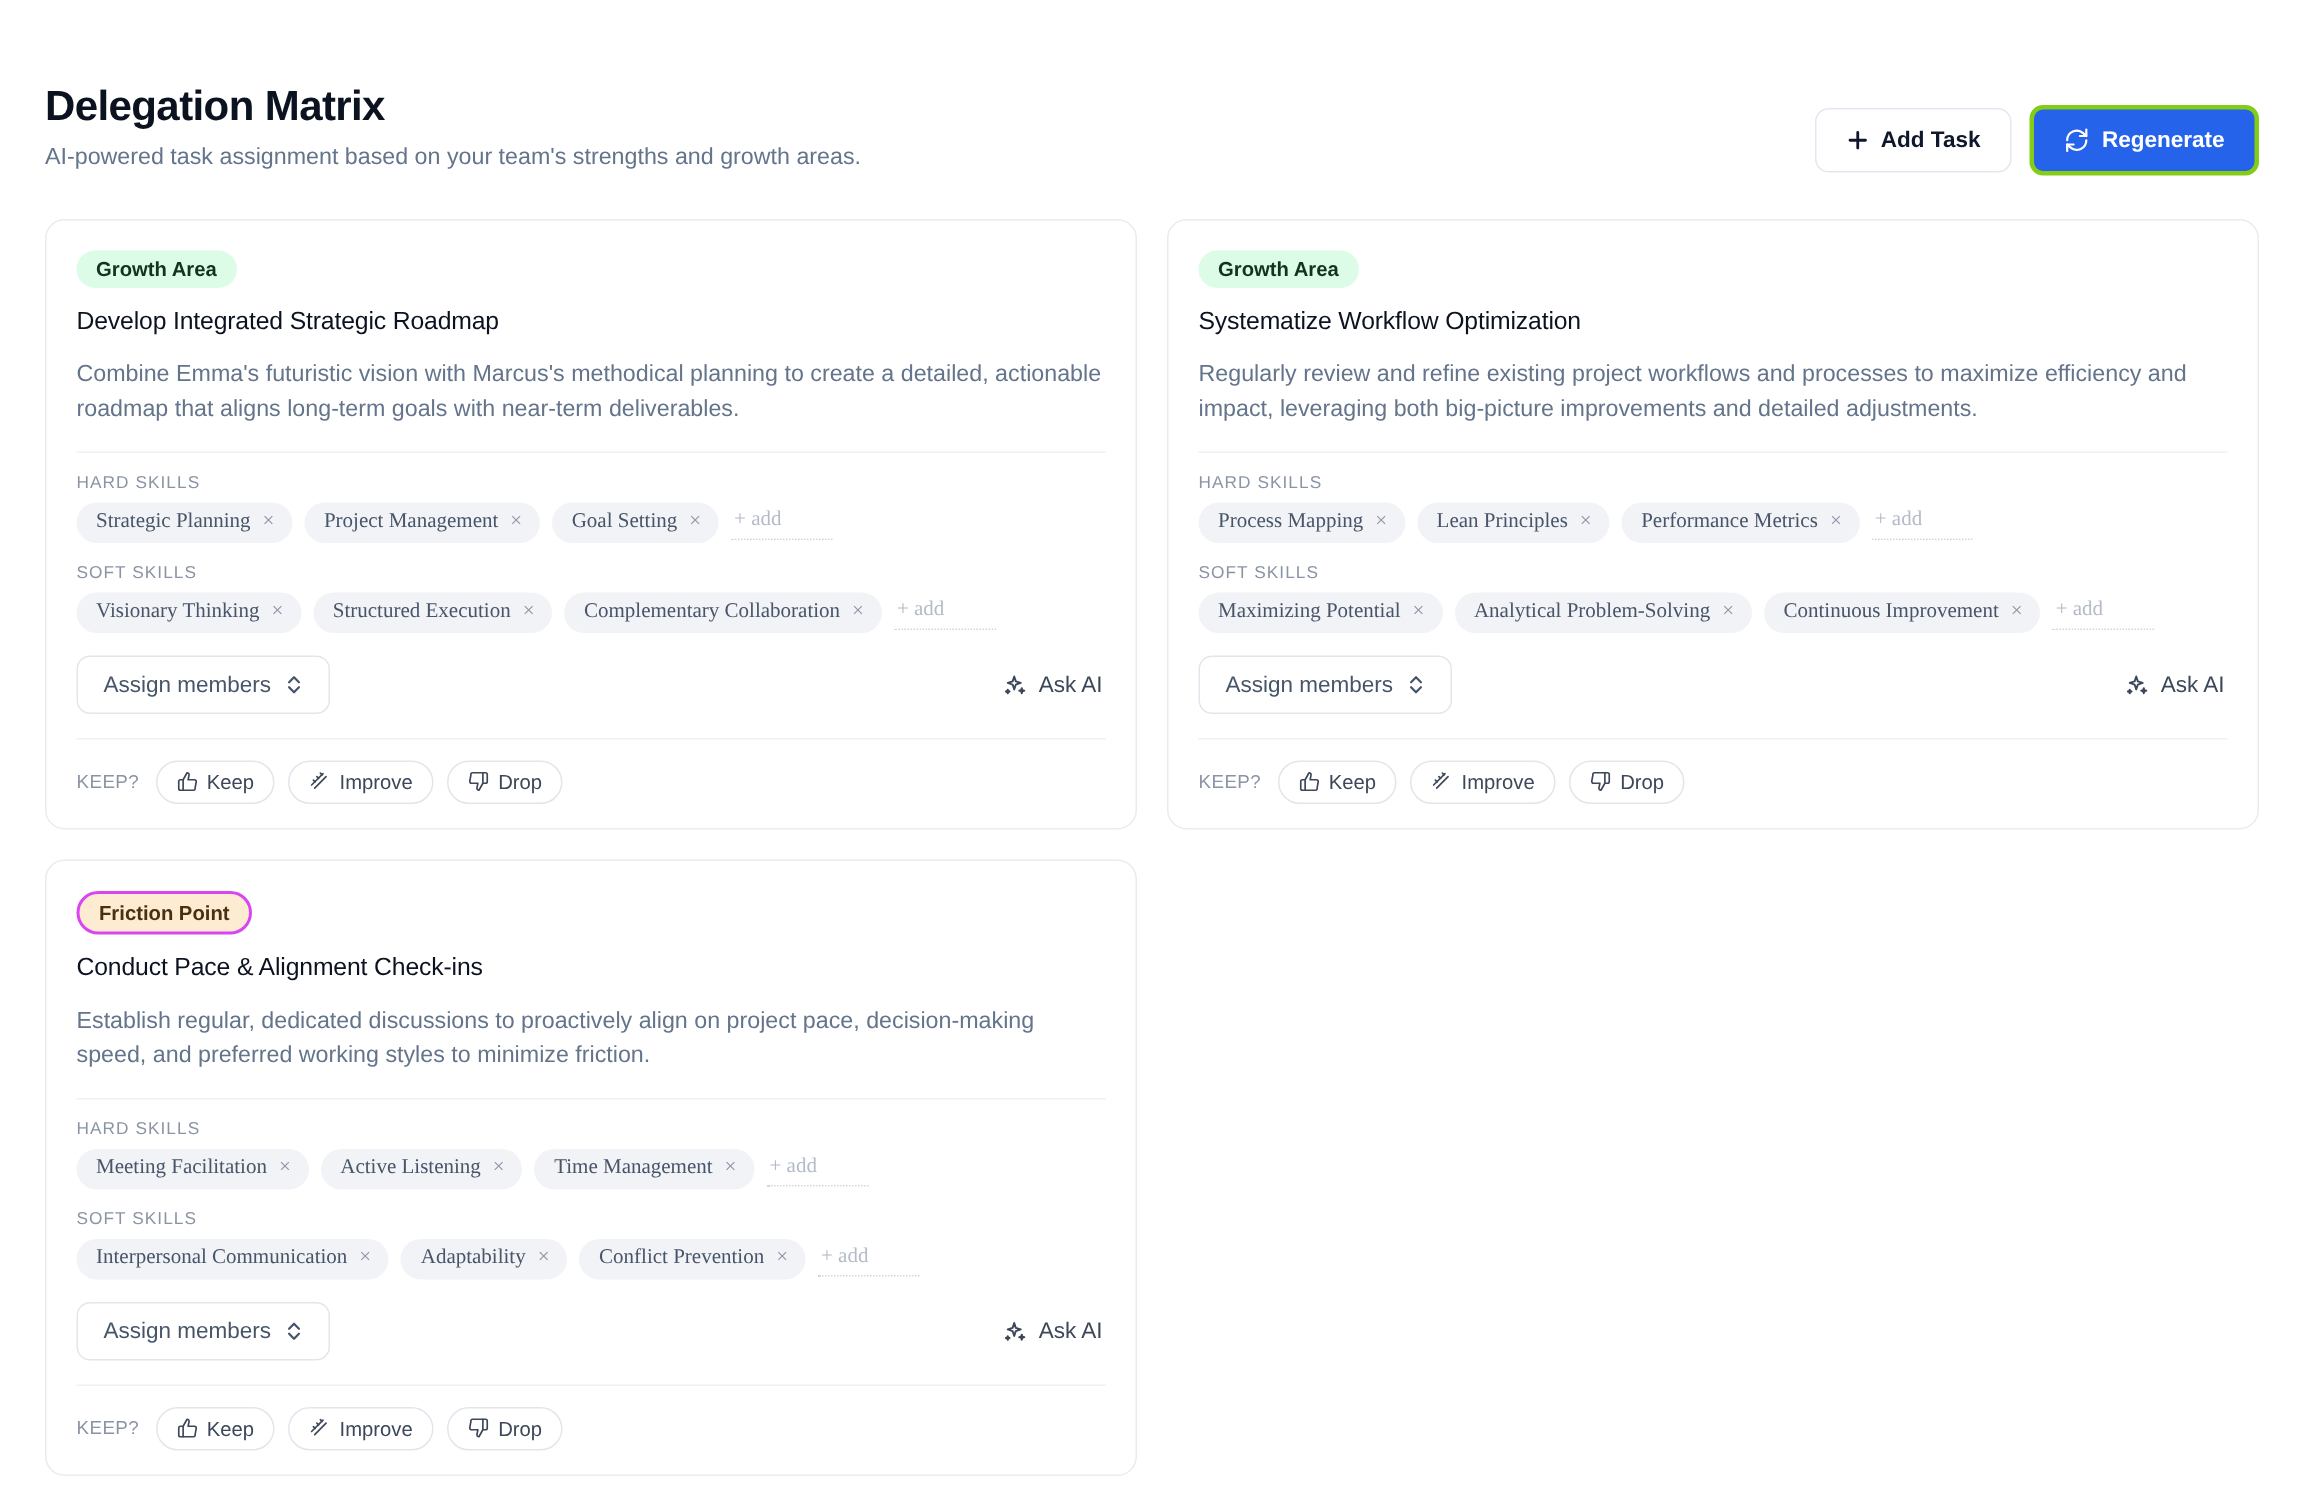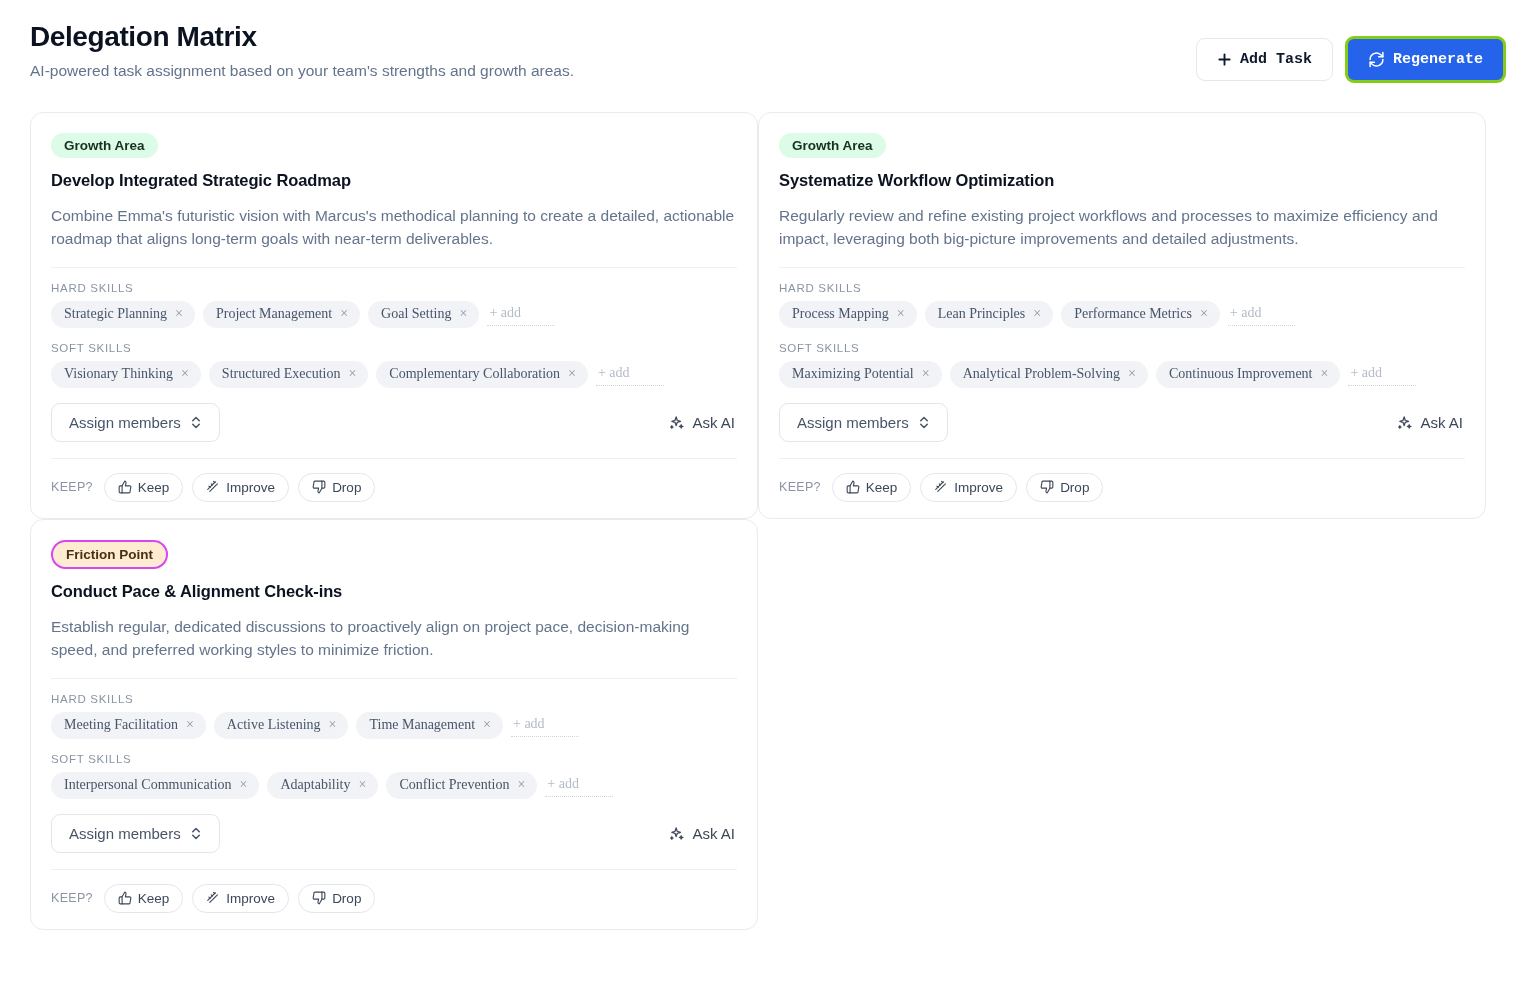--- a/index.html
+++ b/index.html
@@ -9,53 +9,55 @@
     background: #ffffff;
     font-family: "Liberation Sans", sans-serif;
     color: #0f172a;
     overflow: hidden;
   }
   .page { width: 1536px; height: 990px; position: relative; padding: 0; }
 
   
   .header {
     display: flex; align-items: flex-start; justify-content: space-between;
-    padding: 22px 30px 0 30px;
+    padding: 40px 30px 0 30px;
+    margin-top: 16px;
   }
   .header-left { display: flex; flex-direction: column; }
   .page-title {
     font-size: 28px; font-weight: bold; letter-spacing: -0.4px;
     color: #0b1220; margin: 0 0 8px 0; line-height: 1.1;
   }
   .page-subtitle {
     font-size: 15.5px; color: #64748b; margin: 0 0 4px 0; line-height: 1.35;
   }
   .page-meta { font-size: 13px; color: #7b8794; line-height: 1.3; }
 
   .header-actions { display: flex; align-items: center; gap: 12px; padding-top: 14px; }
   .btn {
     display: inline-flex; align-items: center; gap: 8px;
-    font-family: Liberation Mono, monospace;
+    font-family: Liberation Sans, sans-serif;
     font-size: 15px; font-weight: bold;
     border-radius: 9px; cursor: pointer; white-space: nowrap;
   }
   .btn-secondary {
     background: #ffffff; color: #0f172a;
     border: 1px solid #e2e8f0; padding: 12px 20px;
   }
   .btn-primary {
     background: #2563eb; color: #ffffff;
     border: 3px solid #84cc16; padding: 12px 20px;
   }
   .ico { display: inline-flex; align-items: center; justify-content: center; }
 
   
   .grid {
     display: grid;
     grid-template-columns: 728px 728px;
+    gap: 20px;
     padding: 26px 30px 0 30px;
     align-items: start;
   }
 
   
   .card {
     background: #ffffff;
     border: 1px solid #e8ebf0;
     border-radius: 13px;
     padding: 20px 20px 16px 20px;
@@ -64,21 +66,21 @@
   .badge {
     display: inline-block;
     font-size: 13.5px; font-weight: bold;
     padding: 5px 13px; border-radius: 999px;
     line-height: 1.15;
   }
   .badge-growth { background: #dcfce7; color: #14321f; }
   .badge-friction { background: #fdecd2; color: #4a2f10; border: 2px solid #d946ef; }
 
   .card-title {
-    font-size: 16.5px; font-weight: bold; color: #0b1220;
+    font-size: 16.5px; font-weight: normal; color: #0b1220;
     margin: 12px 0 0 0; line-height: 1.3; letter-spacing: -0.1px;
   }
   .card-desc {
     font-size: 15.5px; color: #64748b; line-height: 1.53;
     margin: 12px 0 0 0;
   }
   .card-desc.clipped {
     max-height: 72px; overflow-y: scroll; padding-right: 16px;
   }
   .card-desc.clipped::-webkit-scrollbar { width: 9px; }

